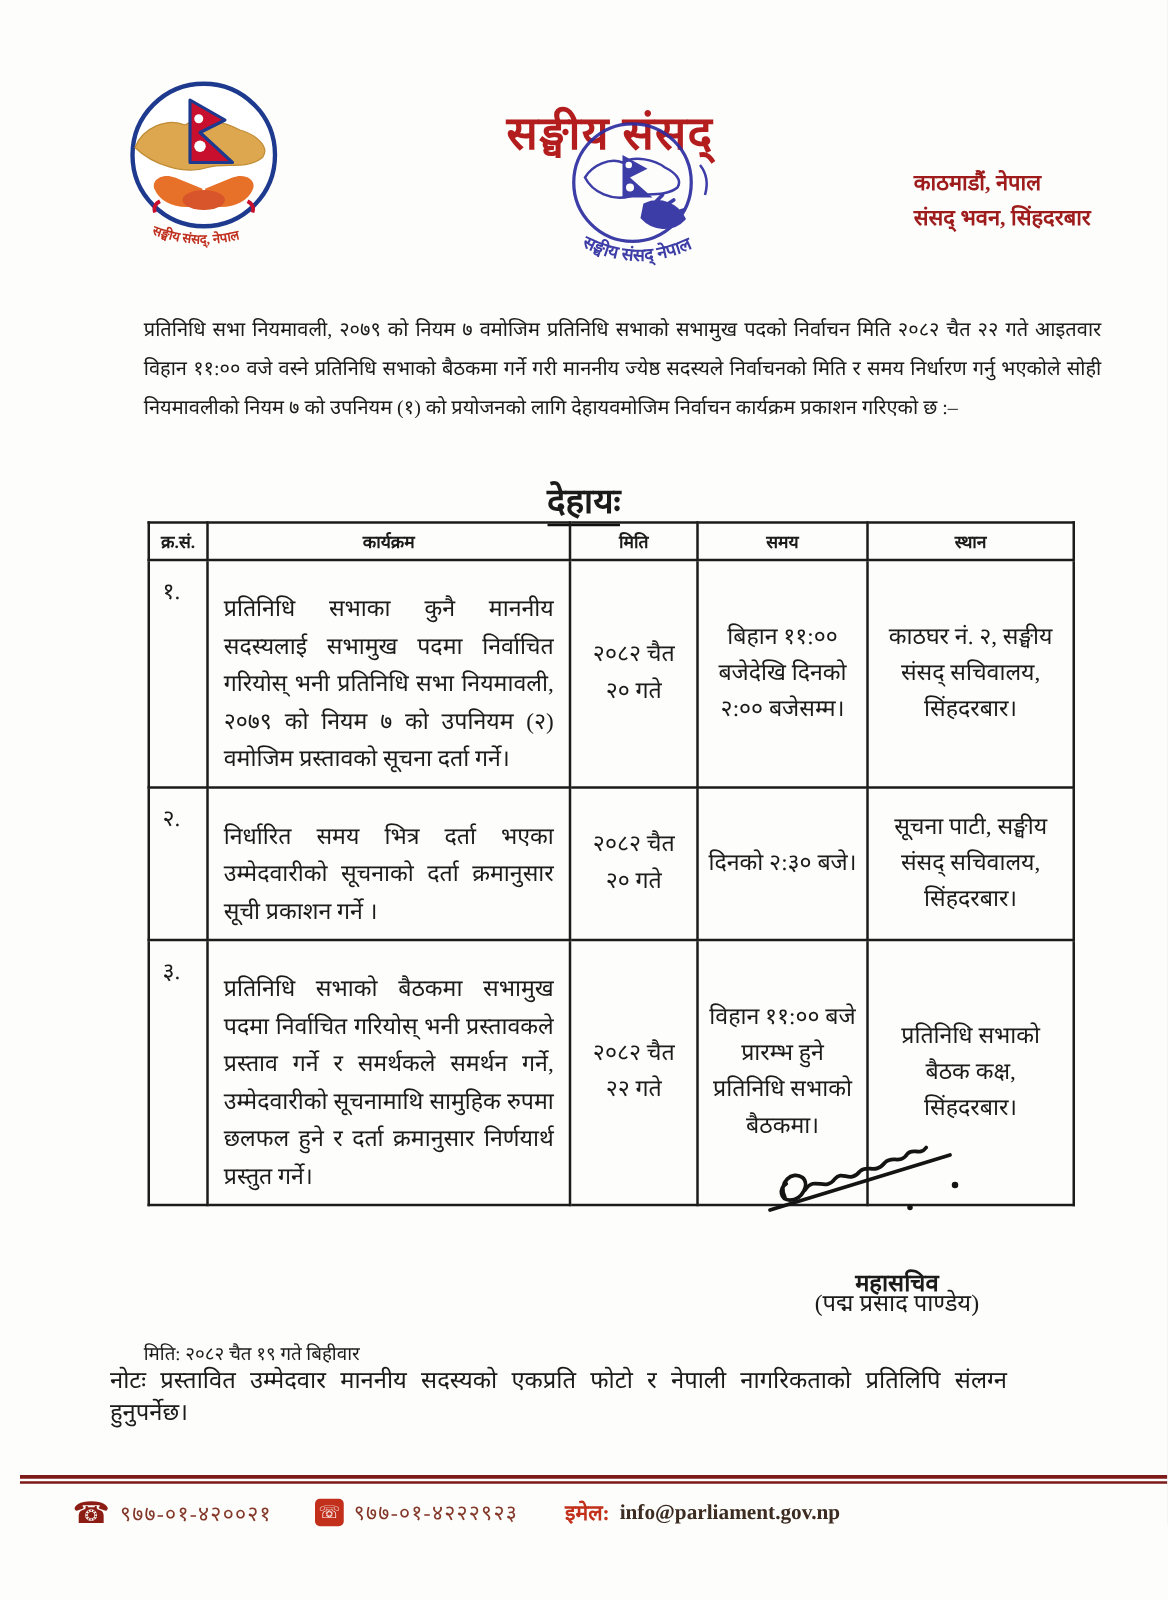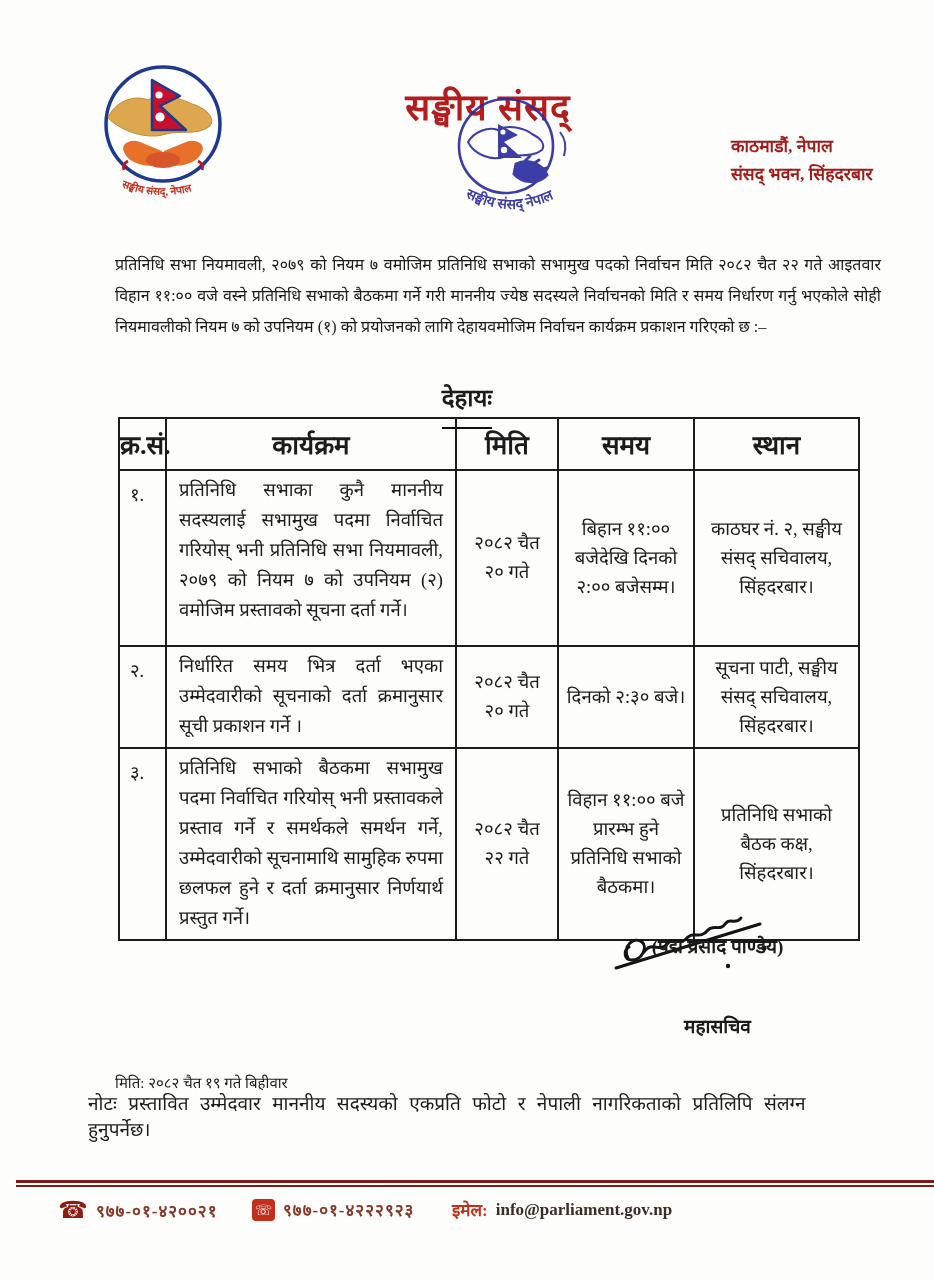--- a/index.html
+++ b/index.html
@@ -23,53 +23,53 @@
   .doc-title { position:absolute; left:0; top:197px; width:100%; text-align:center; z-index:3; }
   .doc-title span {
     font-size:21.5px; font-weight:bold; border-bottom:2.5px solid #111; padding-bottom:3px;
   }
   
   .intro {
     position:absolute; left:115px; top:249px; width:766px;
     font-size:16px; line-height:31px; text-align:justify;
   }
   .dehaya { position:absolute; left:0; top:380px; width:100%; text-align:center; }
-  .dehaya span { font-size:24px; font-weight:bold; border-bottom:2px solid #111; padding-bottom:16px; }
+  .dehaya span { font-size:28px; font-weight:bold; border-bottom:2px solid #111; padding-bottom:2px; }
   
   table.schedule {
     position:absolute; left:118px; top:417px; width:740px;
     border-collapse:collapse; table-layout:fixed; font-size:18.5px;
   }
   table.schedule th, table.schedule td { border:2px solid #1c1c1c; }
-  table.schedule th { height:52px; font-size:26px; font-weight:bold; text-align:center; }
+  table.schedule th { height:30px; font-size:14px; font-weight:bold; text-align:center; }
   td.c-sn { vertical-align:top; text-align:left; padding:10px 0 0 10px; }
-  td.c-program { vertical-align:top; text-align:justify; padding:4px 12px 6px 12px; line-height:30px; }
+  td.c-program { vertical-align:top; text-align:justify; padding:24px 12px 6px 12px; line-height:30px; }
   td.c-mid { vertical-align:middle; text-align:center; padding:4px 6px; line-height:29px; }
   tr.r1 { height:176px; } tr.r2 { height:100px; } tr.r3 { height:170px; }
   
   .signature-svg { position:absolute; left:608px; top:908px; width:200px; height:80px; }
-  .sig-name { position:absolute; left:610px; top:933px; width:215px; text-align:center; font-size:19px; font-weight:bold; }
+  .sig-name { position:absolute; left:610px; top:1029px; width:215px; text-align:center; font-size:19px; font-weight:normal; }
   .sig-designation { position:absolute; left:610px; top:1013px; width:215px; text-align:center; font-size:19px; font-weight:bold; }
   .date-line { position:absolute; left:115px; top:1072px; font-size:15px; }
   .note-line { position:absolute; left:88px; top:1090px; width:790px; font-size:19px;font-family:Liberation Mono, monospace; }
   
   .footer-rule {
     position:absolute; left:16px; top:1180px; width:918px; height:7px;
     border-top:3px solid #7d1a1a; border-bottom:2px solid #7d1a1a;
   }
   .footer-row { position:absolute; left:0; top:1198px; width:934px; height:36px; font-size:17px; }
   .footer-row .item { position:absolute; top:0; display:flex; align-items:center; gap:8px; }
   .f-phone { left:58px; } .f-fax { left:252px; } .f-email { left:452px; } .f-web { left:694px; }
   .phone-glyph { color:#8c1d14; font-size:24px; font-family:"DejaVu Sans",sans-serif; line-height:1; }
   .fax-glyph {
     width:23px; height:22px; background:#c2301c; border-radius:4px; color:#fff;
     display:flex; align-items:center; justify-content:center; font-size:14px;
     font-family:"DejaVu Sans",sans-serif;
   }
-  .num { color:#84382a; font-weight:bold; letter-spacing:1px; }
+  .num { color:#84382a; font-weight:normal; letter-spacing:1px; }
   .lab { color:#c2301c; font-weight:bold; }
   .val { color:#3c2c22; font-weight:bold; font-family:"Liberation Serif",serif; }
 </style>
 </head>
 <body>
 
 <div class="page">
 
   <svg class="logo" viewBox="0 0 150 155">
     <circle cx="75" cy="66" r="57" fill="#ffffff" stroke="#1e3a8f" stroke-width="3.5"></circle>

